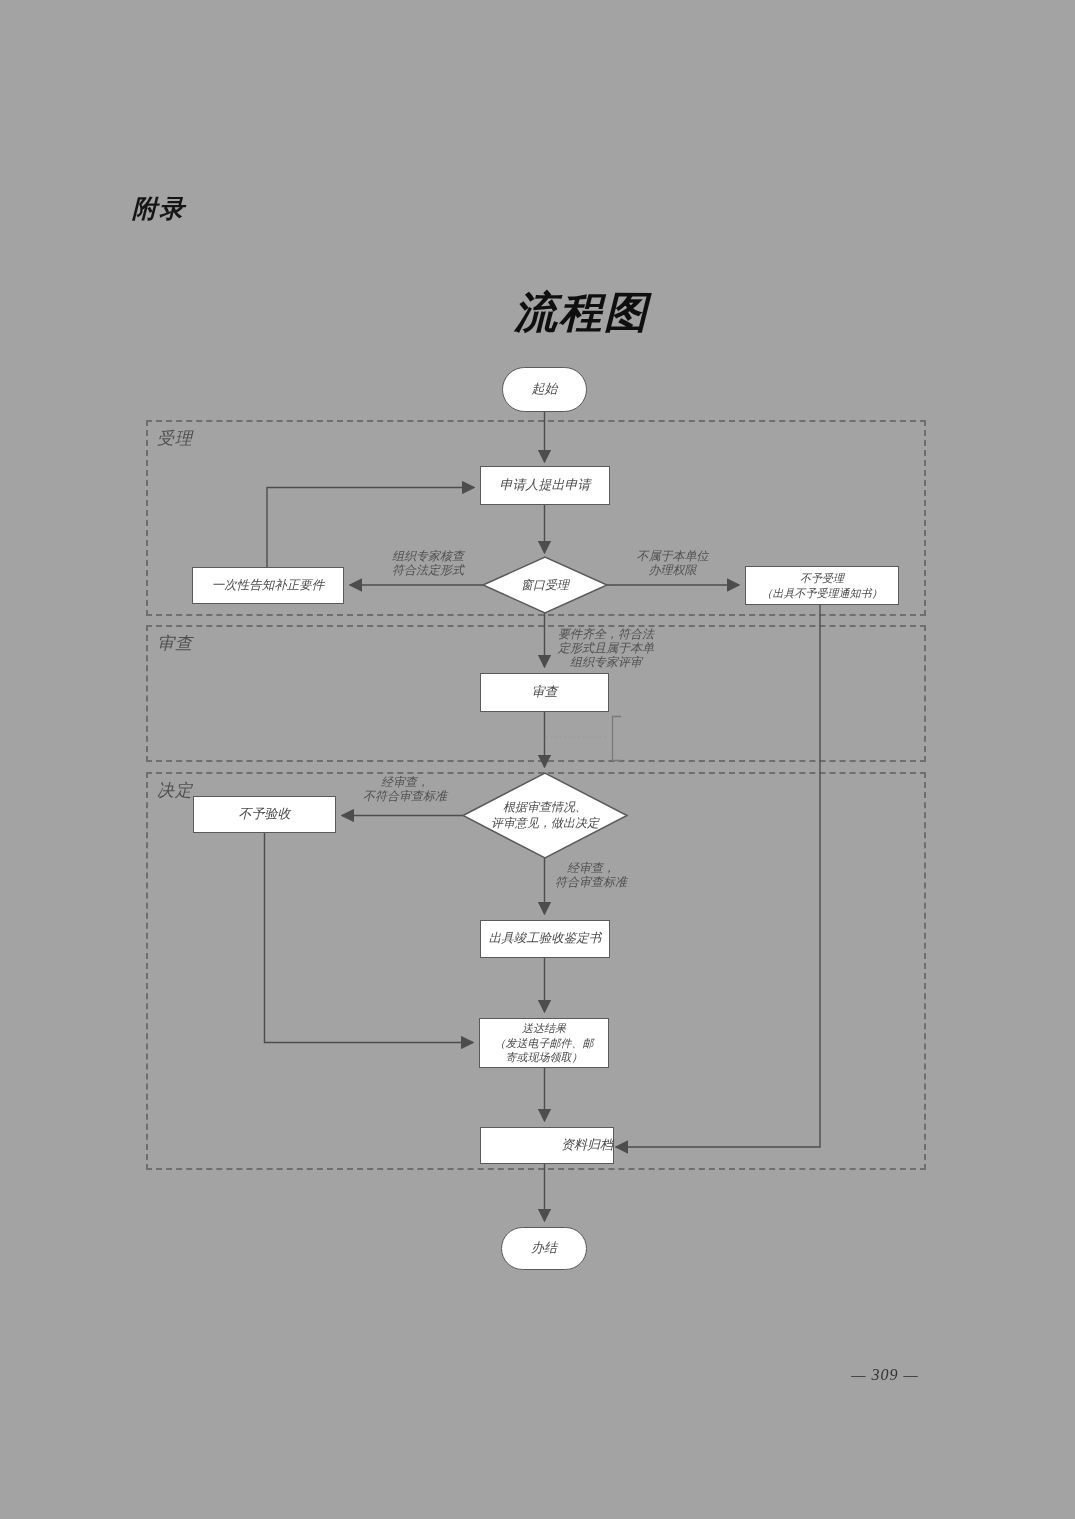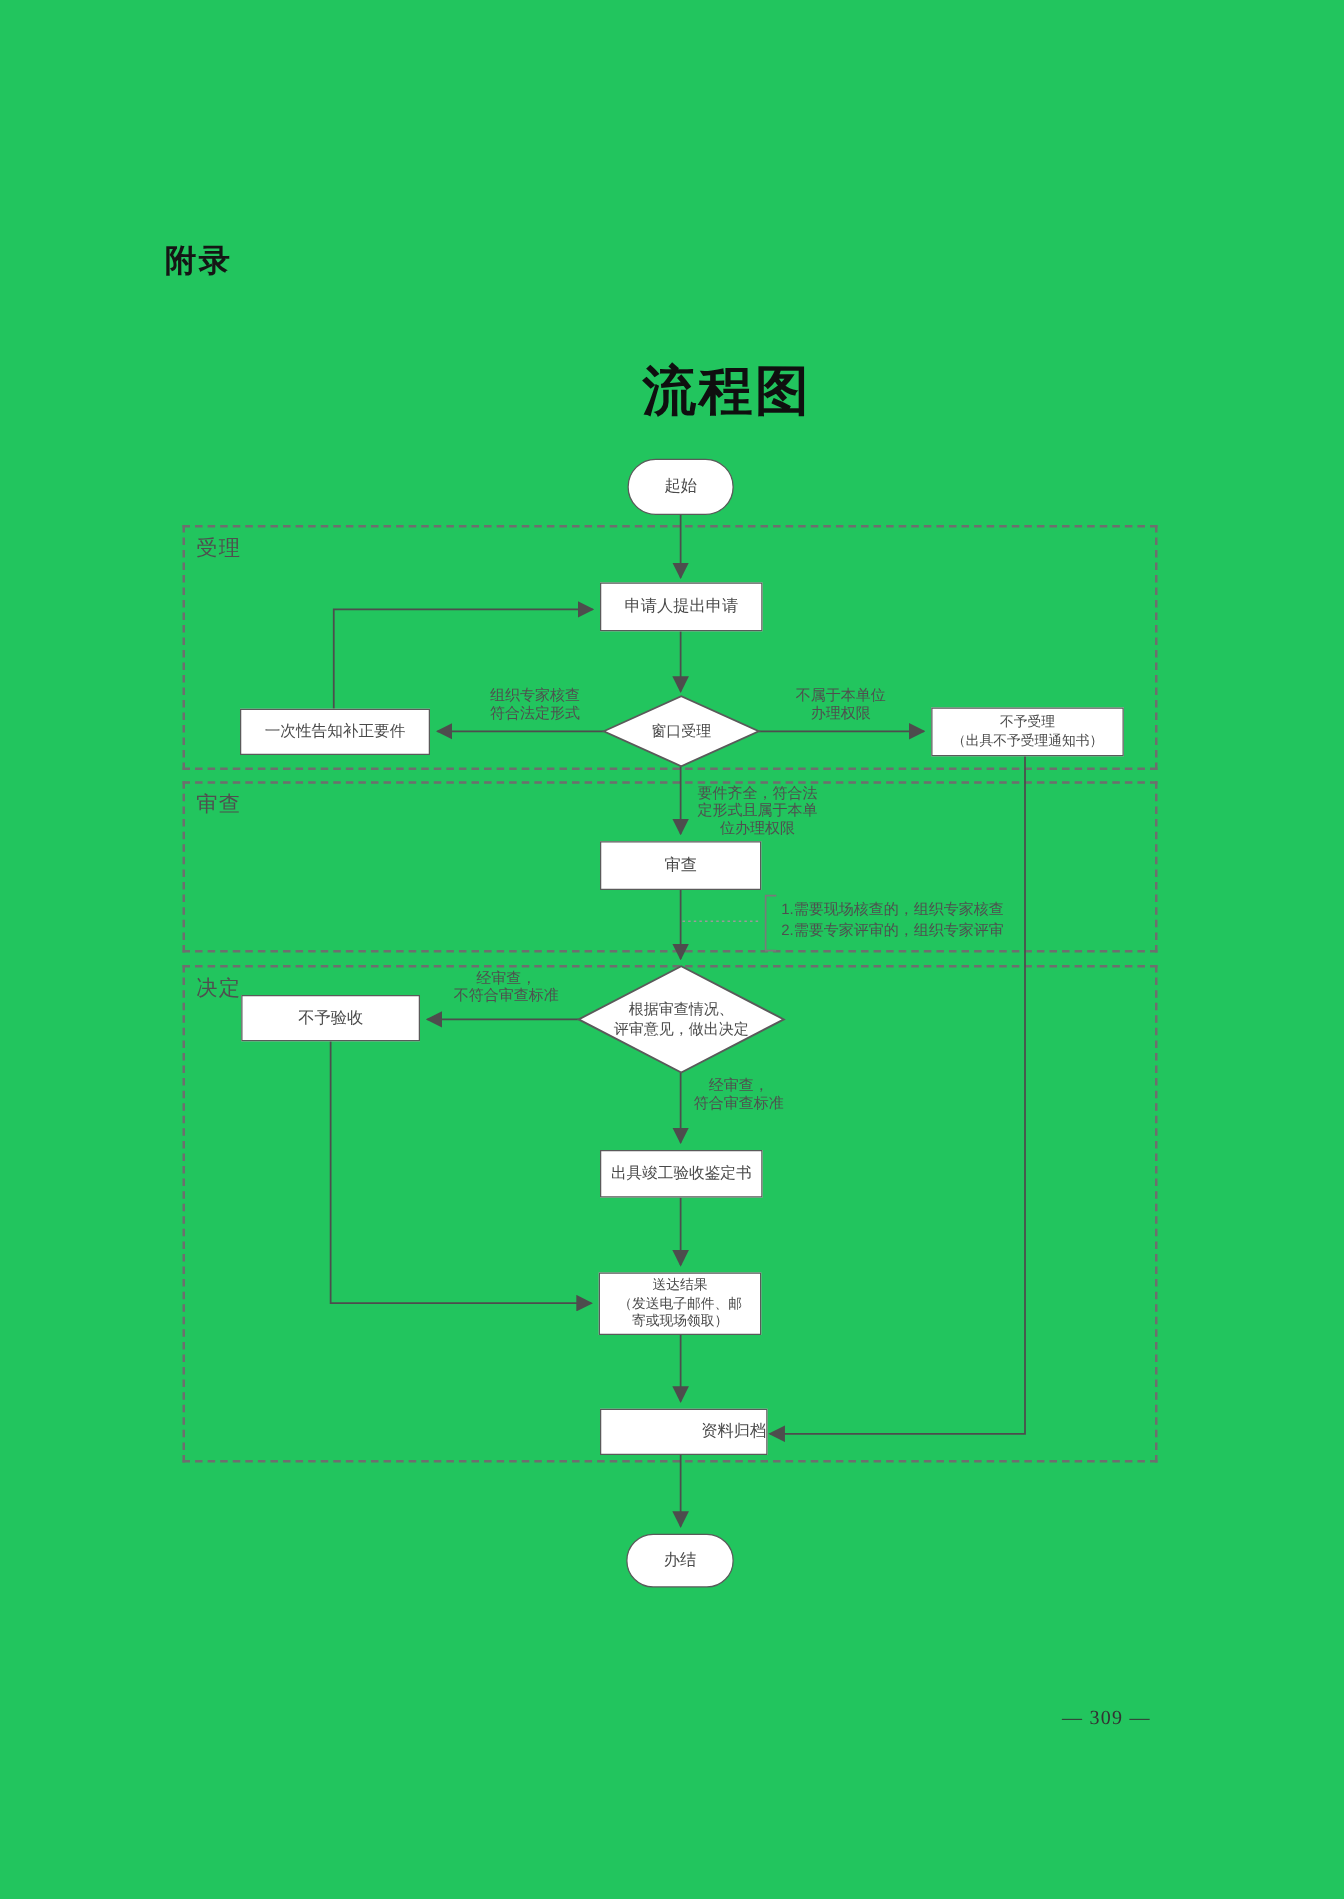--- a/index.html
+++ b/index.html
@@ -1,18 +1,18 @@
 <!DOCTYPE html>
 <html><head>
 <meta charset="utf-8">
 <style>
   html,body{margin:0;padding:0;background:#ffffff;}
   .canvas{
-    position:relative;width:1075px;height:1519px;background:#22c55e;
-    font-family:"Liberation Sans","DejaVu Sans",sans-serif;overflow:hidden;
+    position:relative;width:1075px;height:1519px;background:#a3a3a3;
+    font-family:"Liberation Sans","DejaVu Sans",sans-serif;overflow:hidden;font-style:italic;
   }
   .appendix{
     position:absolute;left:132px;top:192px;font-size:25px;font-weight:700;
     color:#151515;letter-spacing:2px;
   }
   .doc-title{
     position:absolute;left:0;top:284px;width:1075px;text-align:center;
     font-family:"Liberation Serif","DejaVu Serif",serif;font-weight:700;
     font-size:43px;color:#0f0f0f;letter-spacing:2px;padding-left:44px;
   }
@@ -143,23 +143,21 @@
   <div class="node stadium" style="left:501px;top:1227px;width:86px;height:43px;">
     <span>办结</span>
   </div>
 
   <div class="elabel" style="left:360px;top:549px;width:136px;">组织专家核查
 符合法定形式</div>
   <div class="elabel" style="left:605px;top:549px;width:135px;">不属于本单位
 办理权限</div>
   <div class="elabel" style="left:550px;top:627px;width:112px;">要件齐全，符合法
 定形式且属于本单
-位办理权限</div>
-  <div class="note" style="left:625px;top:719px;width:205px;">1.需要现场核查的，组织专家核查
-2.需要专家评审的，组织专家评审</div>
+组织专家评审</div>
   <div class="elabel" style="left:345px;top:775px;width:120px;">经审查，
 不符合审查标准</div>
   <div class="elabel" style="left:531px;top:861px;width:120px;">经审查，
 符合审查标准</div>
 
   <div class="pagenum">— 309 —</div>
 
 </div>
 
 </body></html>

